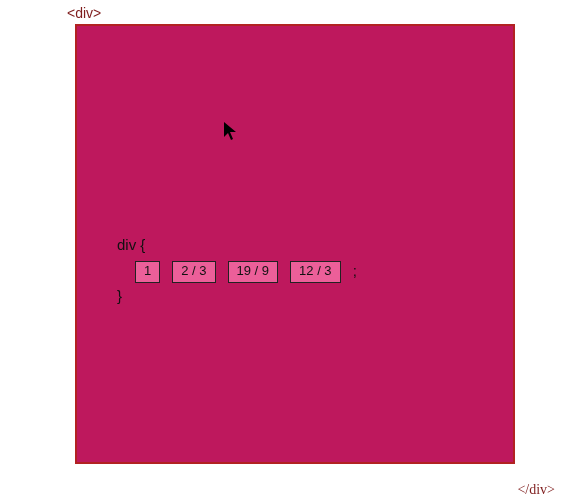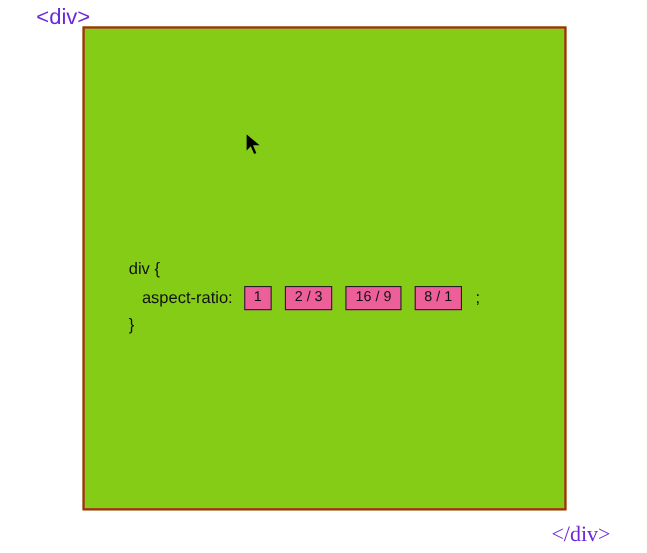--- a/index.html
+++ b/index.html
@@ -8,30 +8,31 @@
     width: 588px; height: 503px;
     background: #fff;
     font-family: -apple-system, BlinkMacSystemFont, "Segoe UI", Helvetica, Arial, sans-serif;
   }
   .stage {
     position: relative;
     width: 588px; height: 503px;
   }
   .open-tag, .close-tag {
     position: absolute;
-    font-size: 20px;
-    color: #6d28d9;
+    font-size: 14px;
+    color: #7f1d1d;
+    margin-left: 34px;
   }
   .open-tag { left: 33px; top: 5px; }
   .close-tag { right: 33px; bottom: 5px; font-family: Liberation Serif, serif; }
   .box {
     position: absolute;
     left: 75px; top: 24px;
     width: 440px; height: 440px;
-    background: #84cc16;
+    background: #be185d;
     border: 2px solid #b22222;
   }
   .code {
     position: absolute;
     left: 40px; top: 206px;
     font-size: 15px;
     color: #111;
     line-height: 1.7;
   }
   .line { white-space: nowrap; }
@@ -61,26 +62,25 @@
 </head>
 <body>
 
 <div class="stage">
   <div class="open-tag">&lt;div&gt;</div>
 
   <div class="box">
     <div class="code">
       <div class="line">div {</div>
       <div class="line indent">
-        <span>aspect-ratio:</span>
         <span class="chip-row">
           <span class="chip">1</span>
           <span class="chip">2 / 3</span>
-          <span class="chip">16 / 9</span>
-          <span class="chip">8 / 1</span>
+          <span class="chip">19 / 9</span>
+          <span class="chip">12 / 3</span>
         </span>
         <span class="semi">;</span>
       </div>
       <div class="line">}</div>
     </div>
   </div>
 
   <div class="cursor">
     <svg width="16" height="20" viewBox="0 0 16 20">
       <path d="M0 0 L0 15 L4 11 L7 18 L9 17 L6 10 L12 10 Z" fill="#000"></path>

